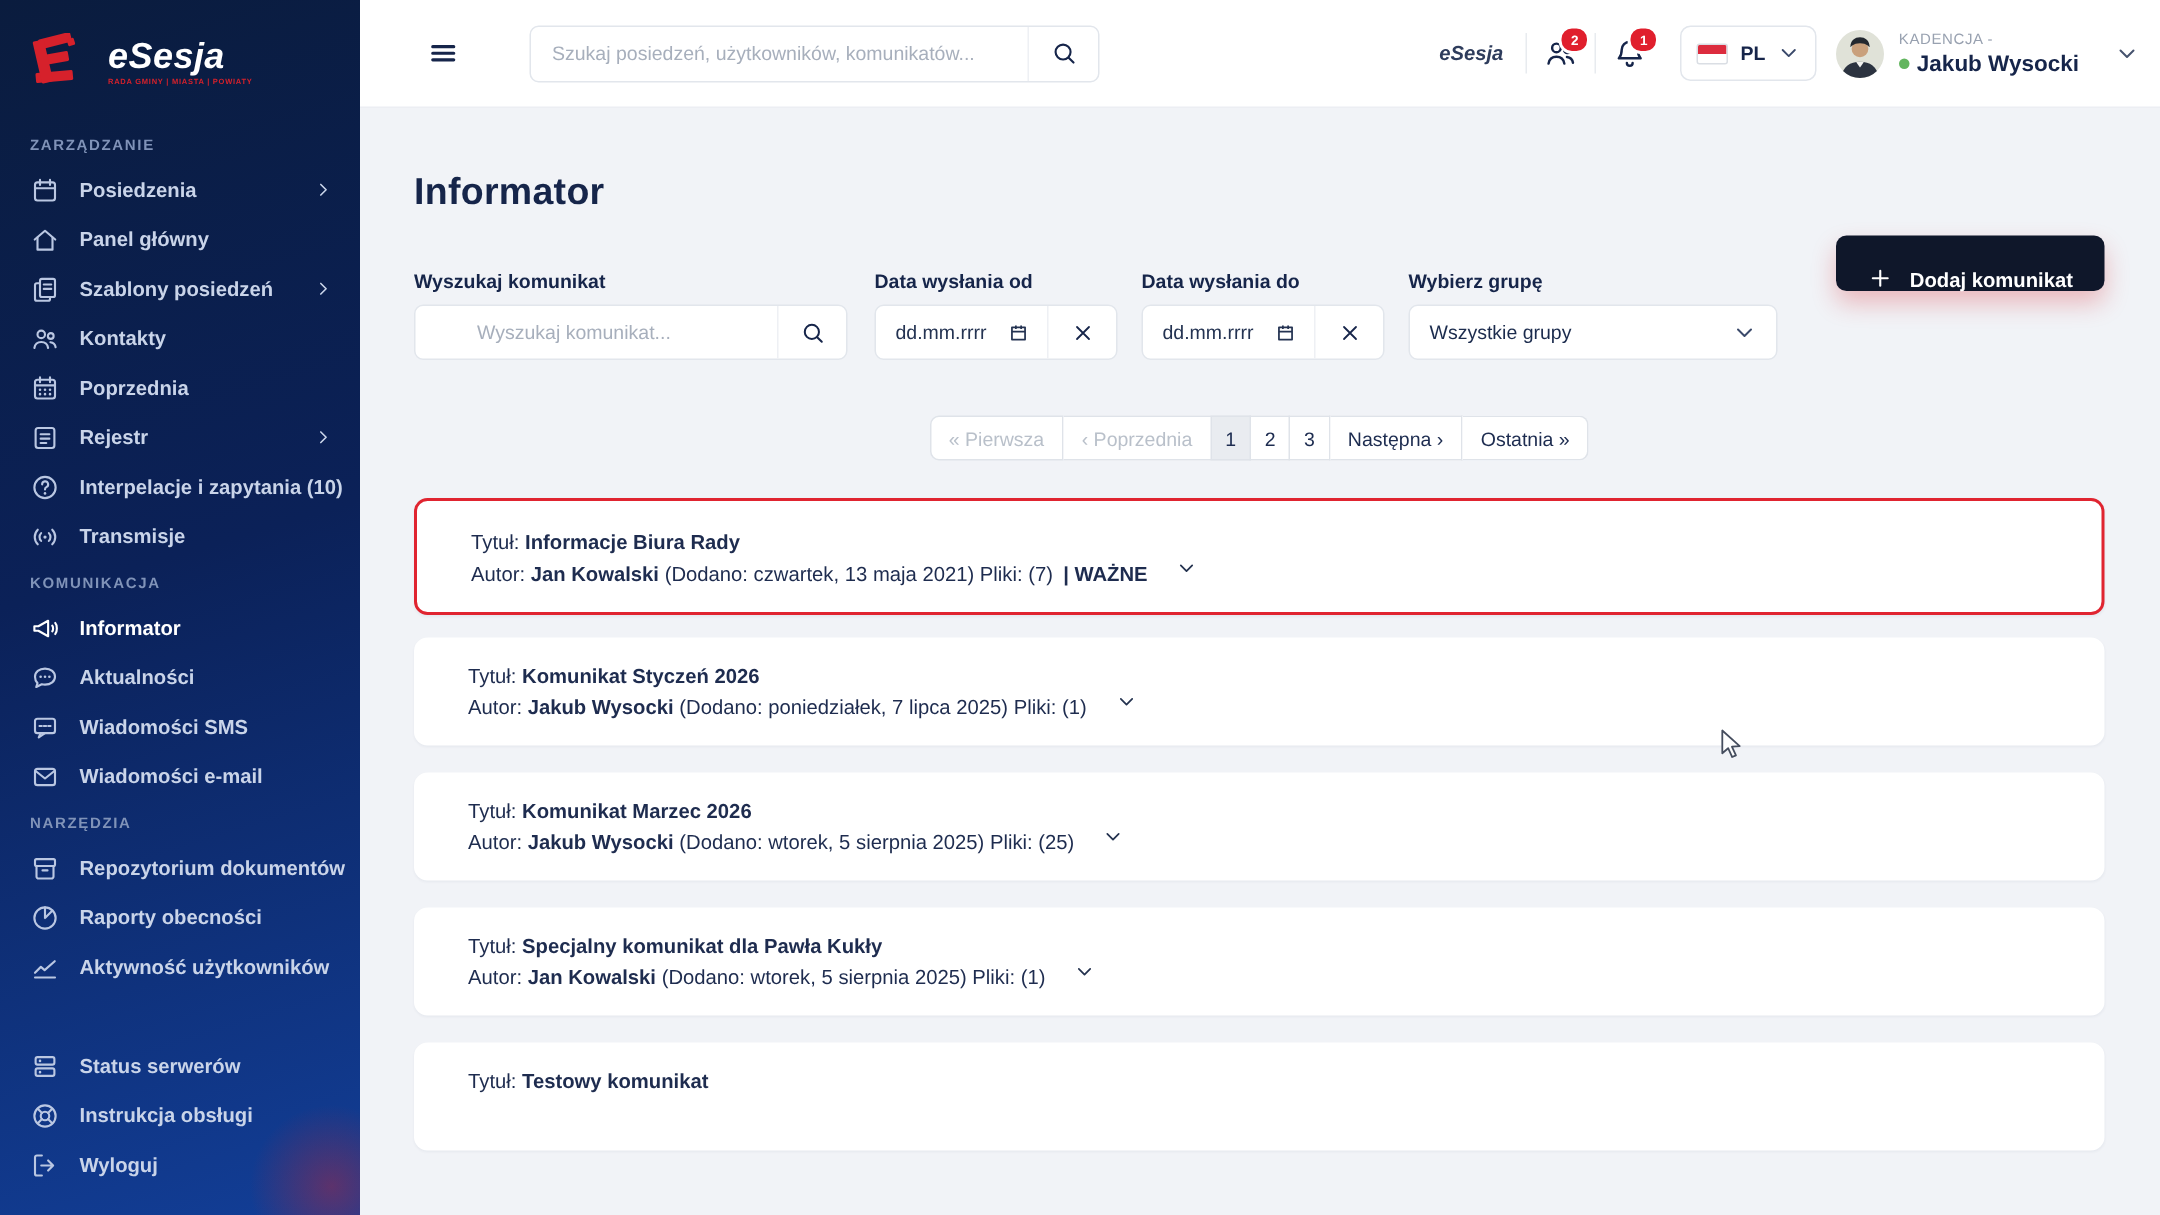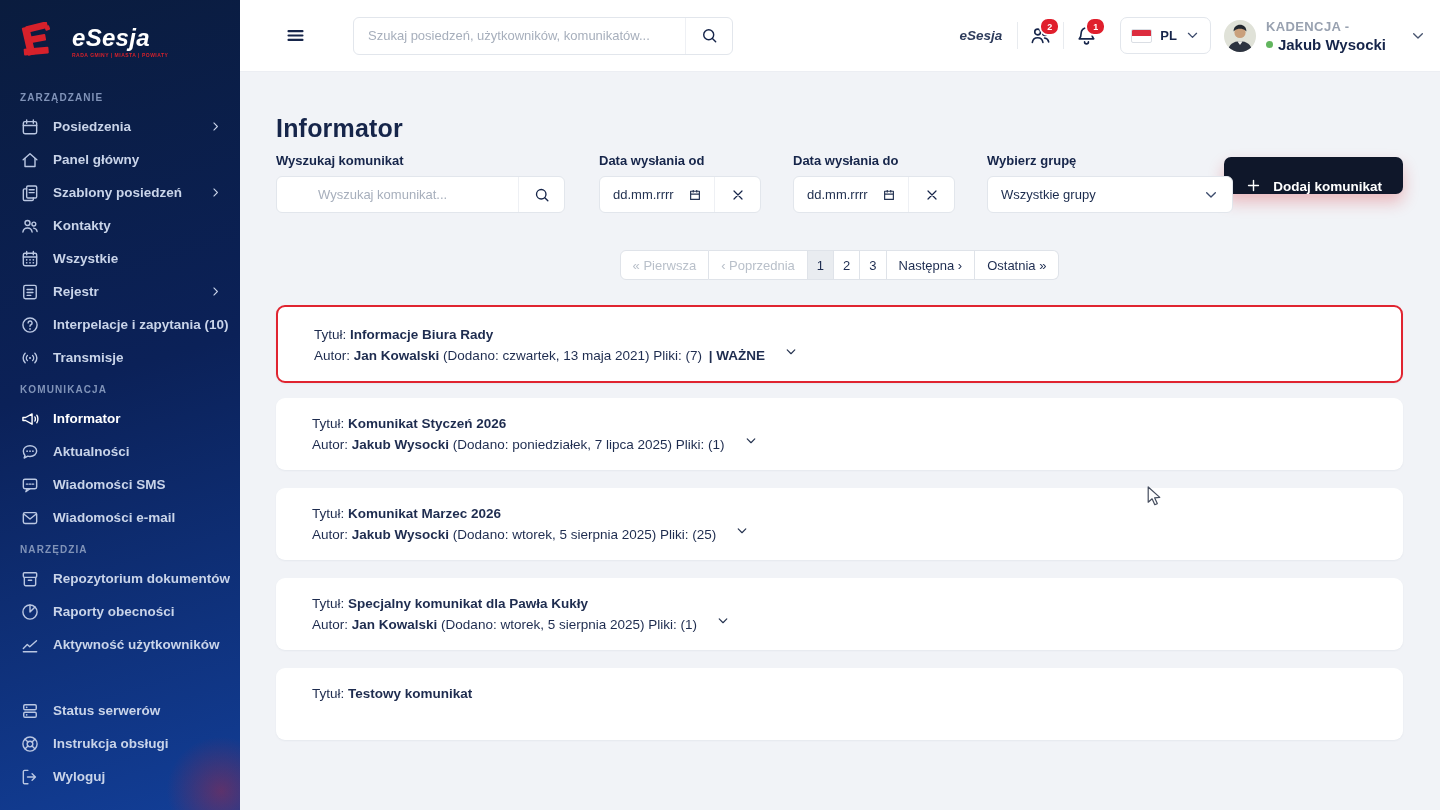--- a/index.html
+++ b/index.html
@@ -73,38 +73,38 @@
     display:flex;align-items:center;gap:8px;border:1px solid #e2e6ec;border-radius:7px;height:35px;
     padding:0 10px;margin:0 13px 0 11px;font-size:13px;font-weight:600;color:#16254a;cursor:pointer;background:#fff;
   }
   .flag{width:21px;height:14px;border-radius:2px;overflow:hidden;border:1px solid #dadee4;display:block;box-sizing:border-box;}
   .flag .t{height:50%;background:#fff;}
   .flag .b{height:50%;background:#dc2c3e;}
   .lang svg{width:15px;height:15px;color:#3b4a6b;}
   .userbox{display:flex;align-items:center;gap:10px;cursor:pointer;}
   .avatar{width:32px;height:32px;border-radius:50%;overflow:hidden;flex:none;}
   .avatar svg{width:32px;height:32px;}
-  .kadencja{font-size:13px;color:#98a1b0;font-weight:700;letter-spacing:.4px;display:block;}
+  .kadencja{font-size:10px;color:#98a1b0;font-weight:400;letter-spacing:.4px;display:block;}
   .uname{display:flex;align-items:center;gap:5px;font-size:15px;font-weight:700;color:#16254a;margin-top:2px;}
   .status-dot{width:7px;height:7px;border-radius:50%;background:#62b55e;flex:none;}
   .user-caret{margin-left:24px;color:#46536e;cursor:pointer;}
   .user-caret svg{width:16px;height:16px;}
 
   
   .content{flex:1;background:#f1f3f7;padding:41px 37px 0 36px;box-sizing:border-box;overflow:hidden;position:relative;}
   .page-head{display:flex;align-items:flex-start;justify-content:space-between;height:37px;}
   .page-title{margin:0;font-size:25px;font-weight:700;color:#16254a;line-height:30px;letter-spacing:.2px;}
   .btn-red{
     display:flex;align-items:flex-end;gap:11px;background:#0f172a;color:#fff;border:none;border-radius:7px;
     height:37px;padding:0 21px;font-size:13.5px;font-weight:700;cursor:pointer;
     font-family:"Liberation Sans",sans-serif;box-shadow:0 8px 16px rgba(215,31,39,.28);margin-top:44px;
   }
   .btn-red svg{width:17px;height:17px;}
 
-  .filters{display:flex;gap:32px;margin-top:3px;}
+  .filters{display:flex;gap:16px;margin-top:30px;}
   .fgroup label{display:block;font-size:13px;font-weight:700;color:#16254a;margin-bottom:8px;cursor:default;}
   .fbox{
     display:flex;align-items:center;height:37px;background:#fff;border:1px solid #e2e6ec;border-radius:6px;
     box-sizing:border-box;font-size:13px;color:#1b2b4d;
   }
   .w-search{width:289px;margin-right:2px;padding-left:28px;}
   .w-date{width:162px;}
   .w-group{width:246px;}
   .fbox input{
     flex:1;border:none;outline:none;padding:0 13px;font-size:13px;color:#1b2b4d;min-width:0;background:transparent;
@@ -381,21 +381,21 @@
             </svg>
           </span>
           <span class="ni-label">Kontakty</span>
         </div>
         <div class="nav-item">
           <span class="ni-icon">
             <svg>
               <use href="#calendar-grid-icon"></use>
             </svg>
           </span>
-          <span class="ni-label">Wszystkie</span>
+          <span class="ni-label">Poprzednia</span>
         </div>
         <div class="nav-item">
           <span class="ni-icon">
             <svg>
               <use href="#register-icon"></use>
             </svg>
           </span>
           <span class="ni-label">Rejestr</span>
           <span class="ni-chev">
             <svg>

